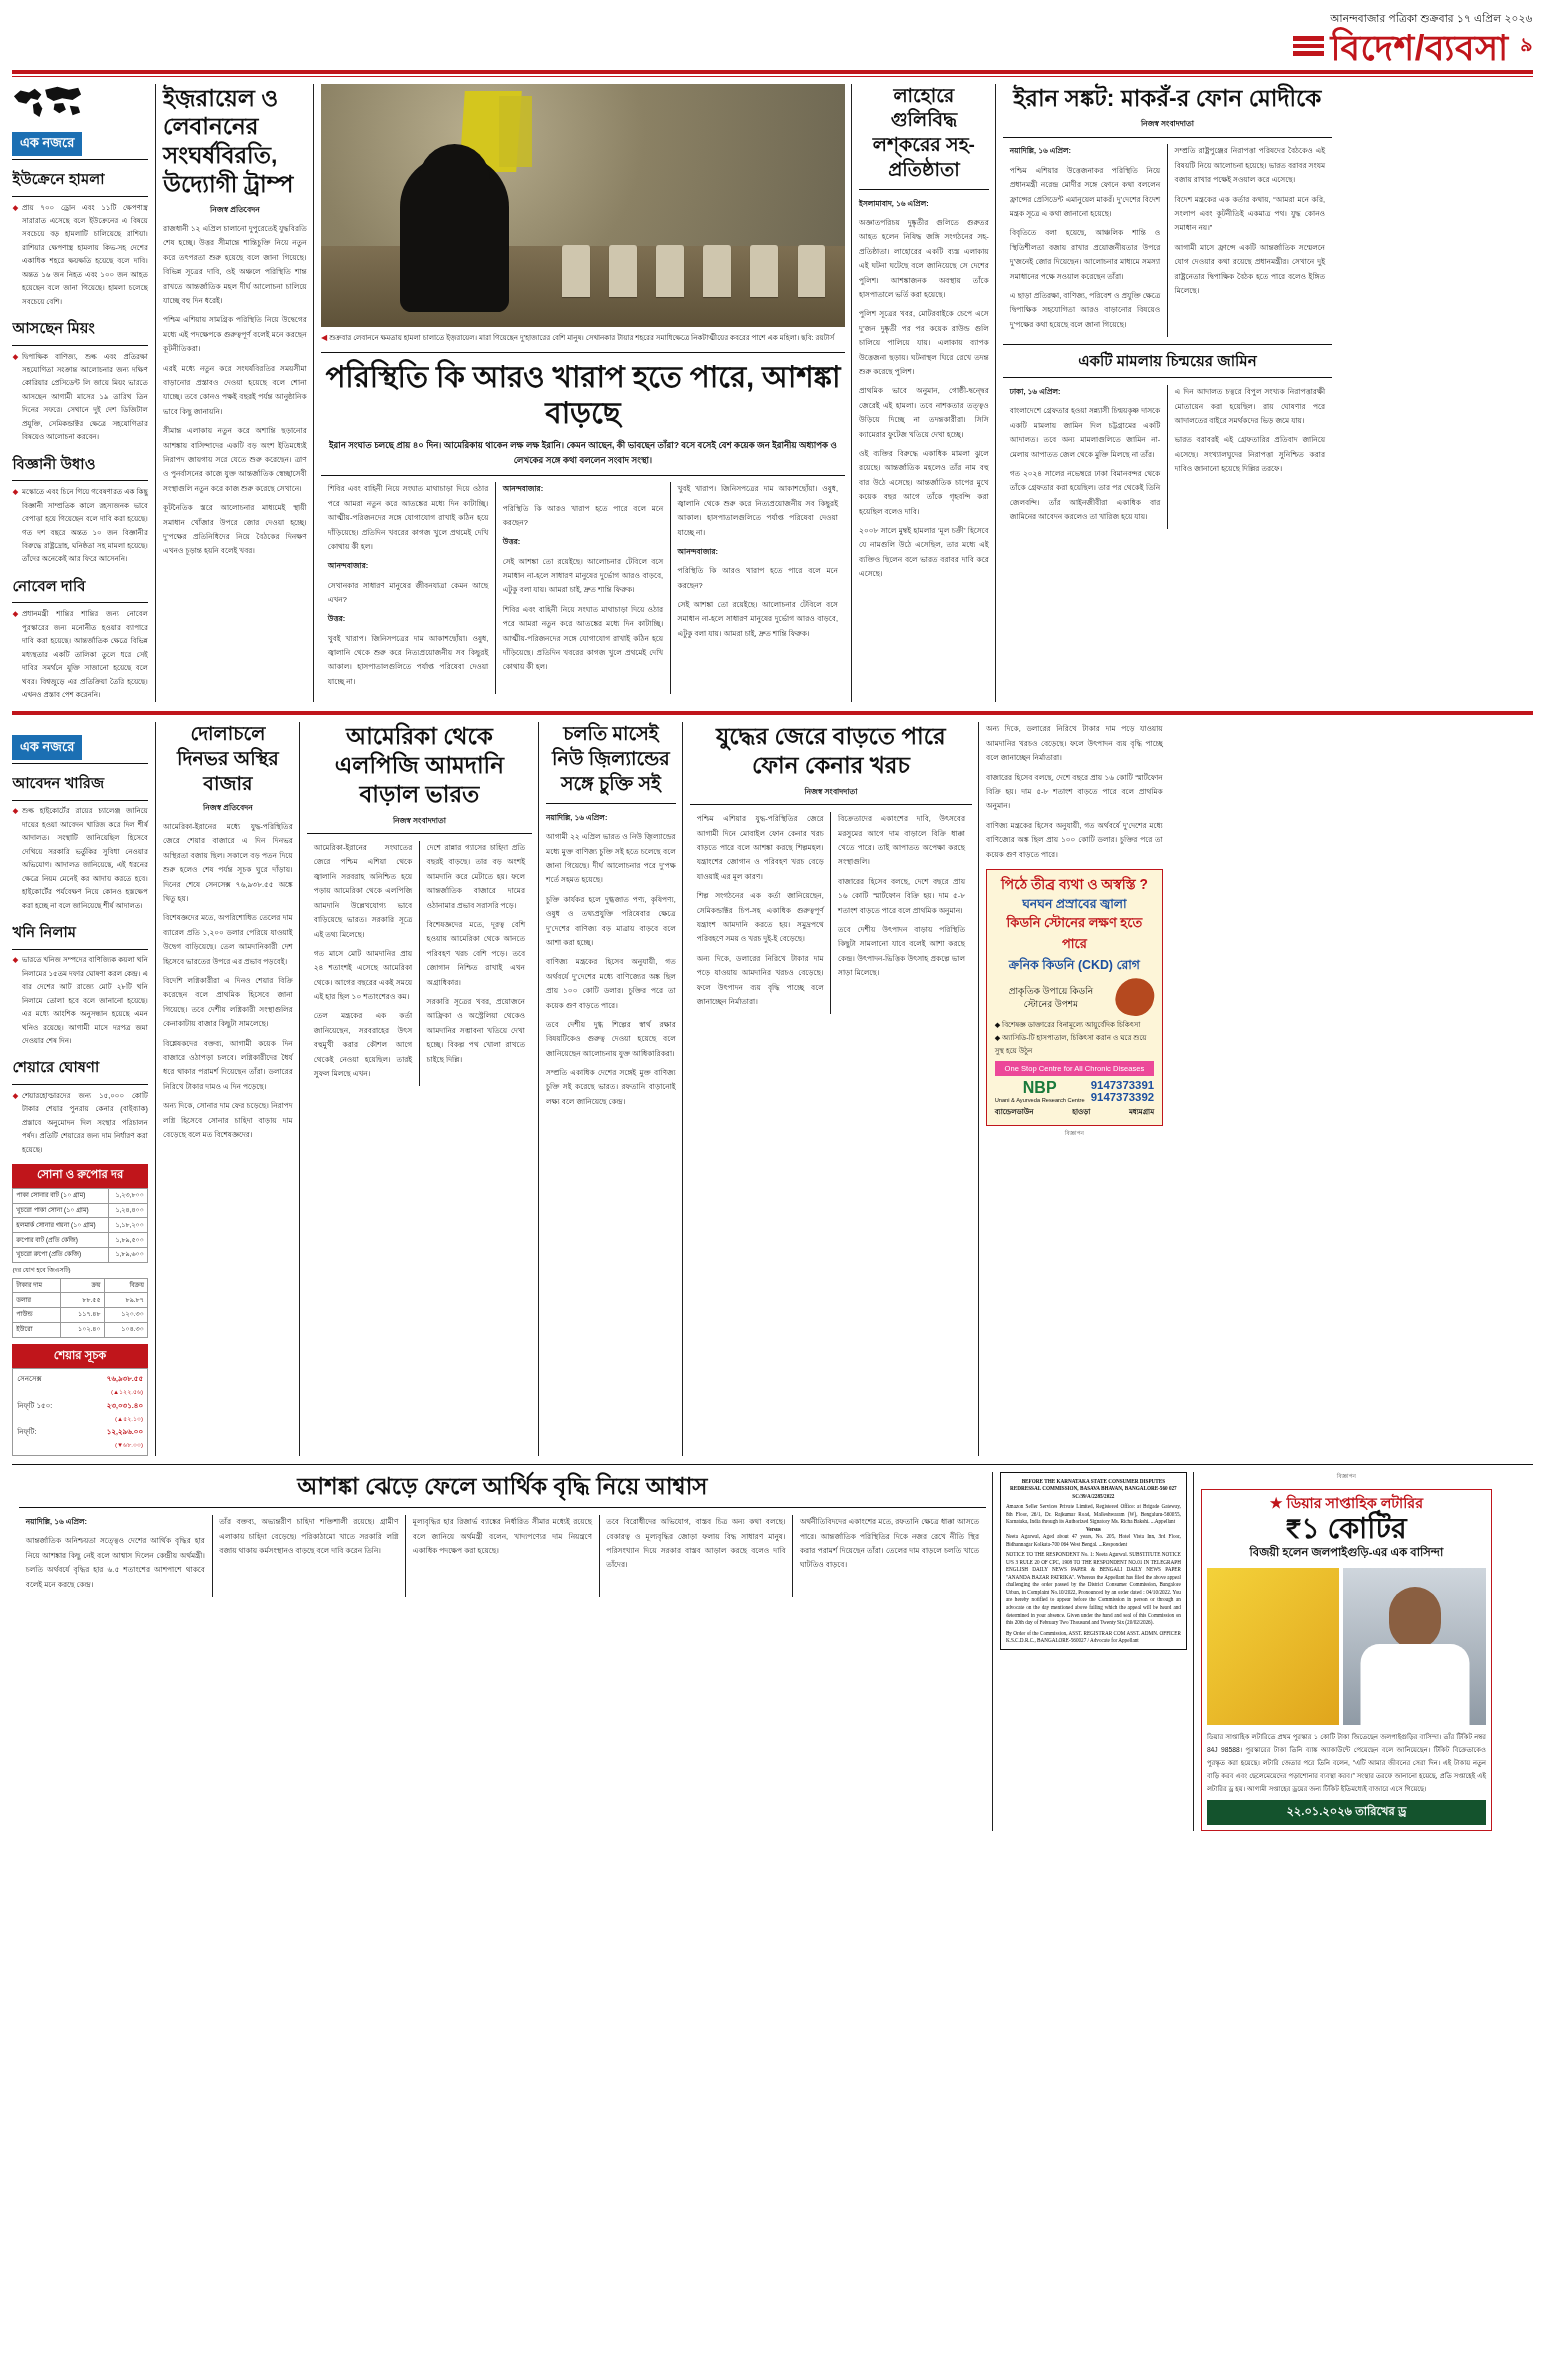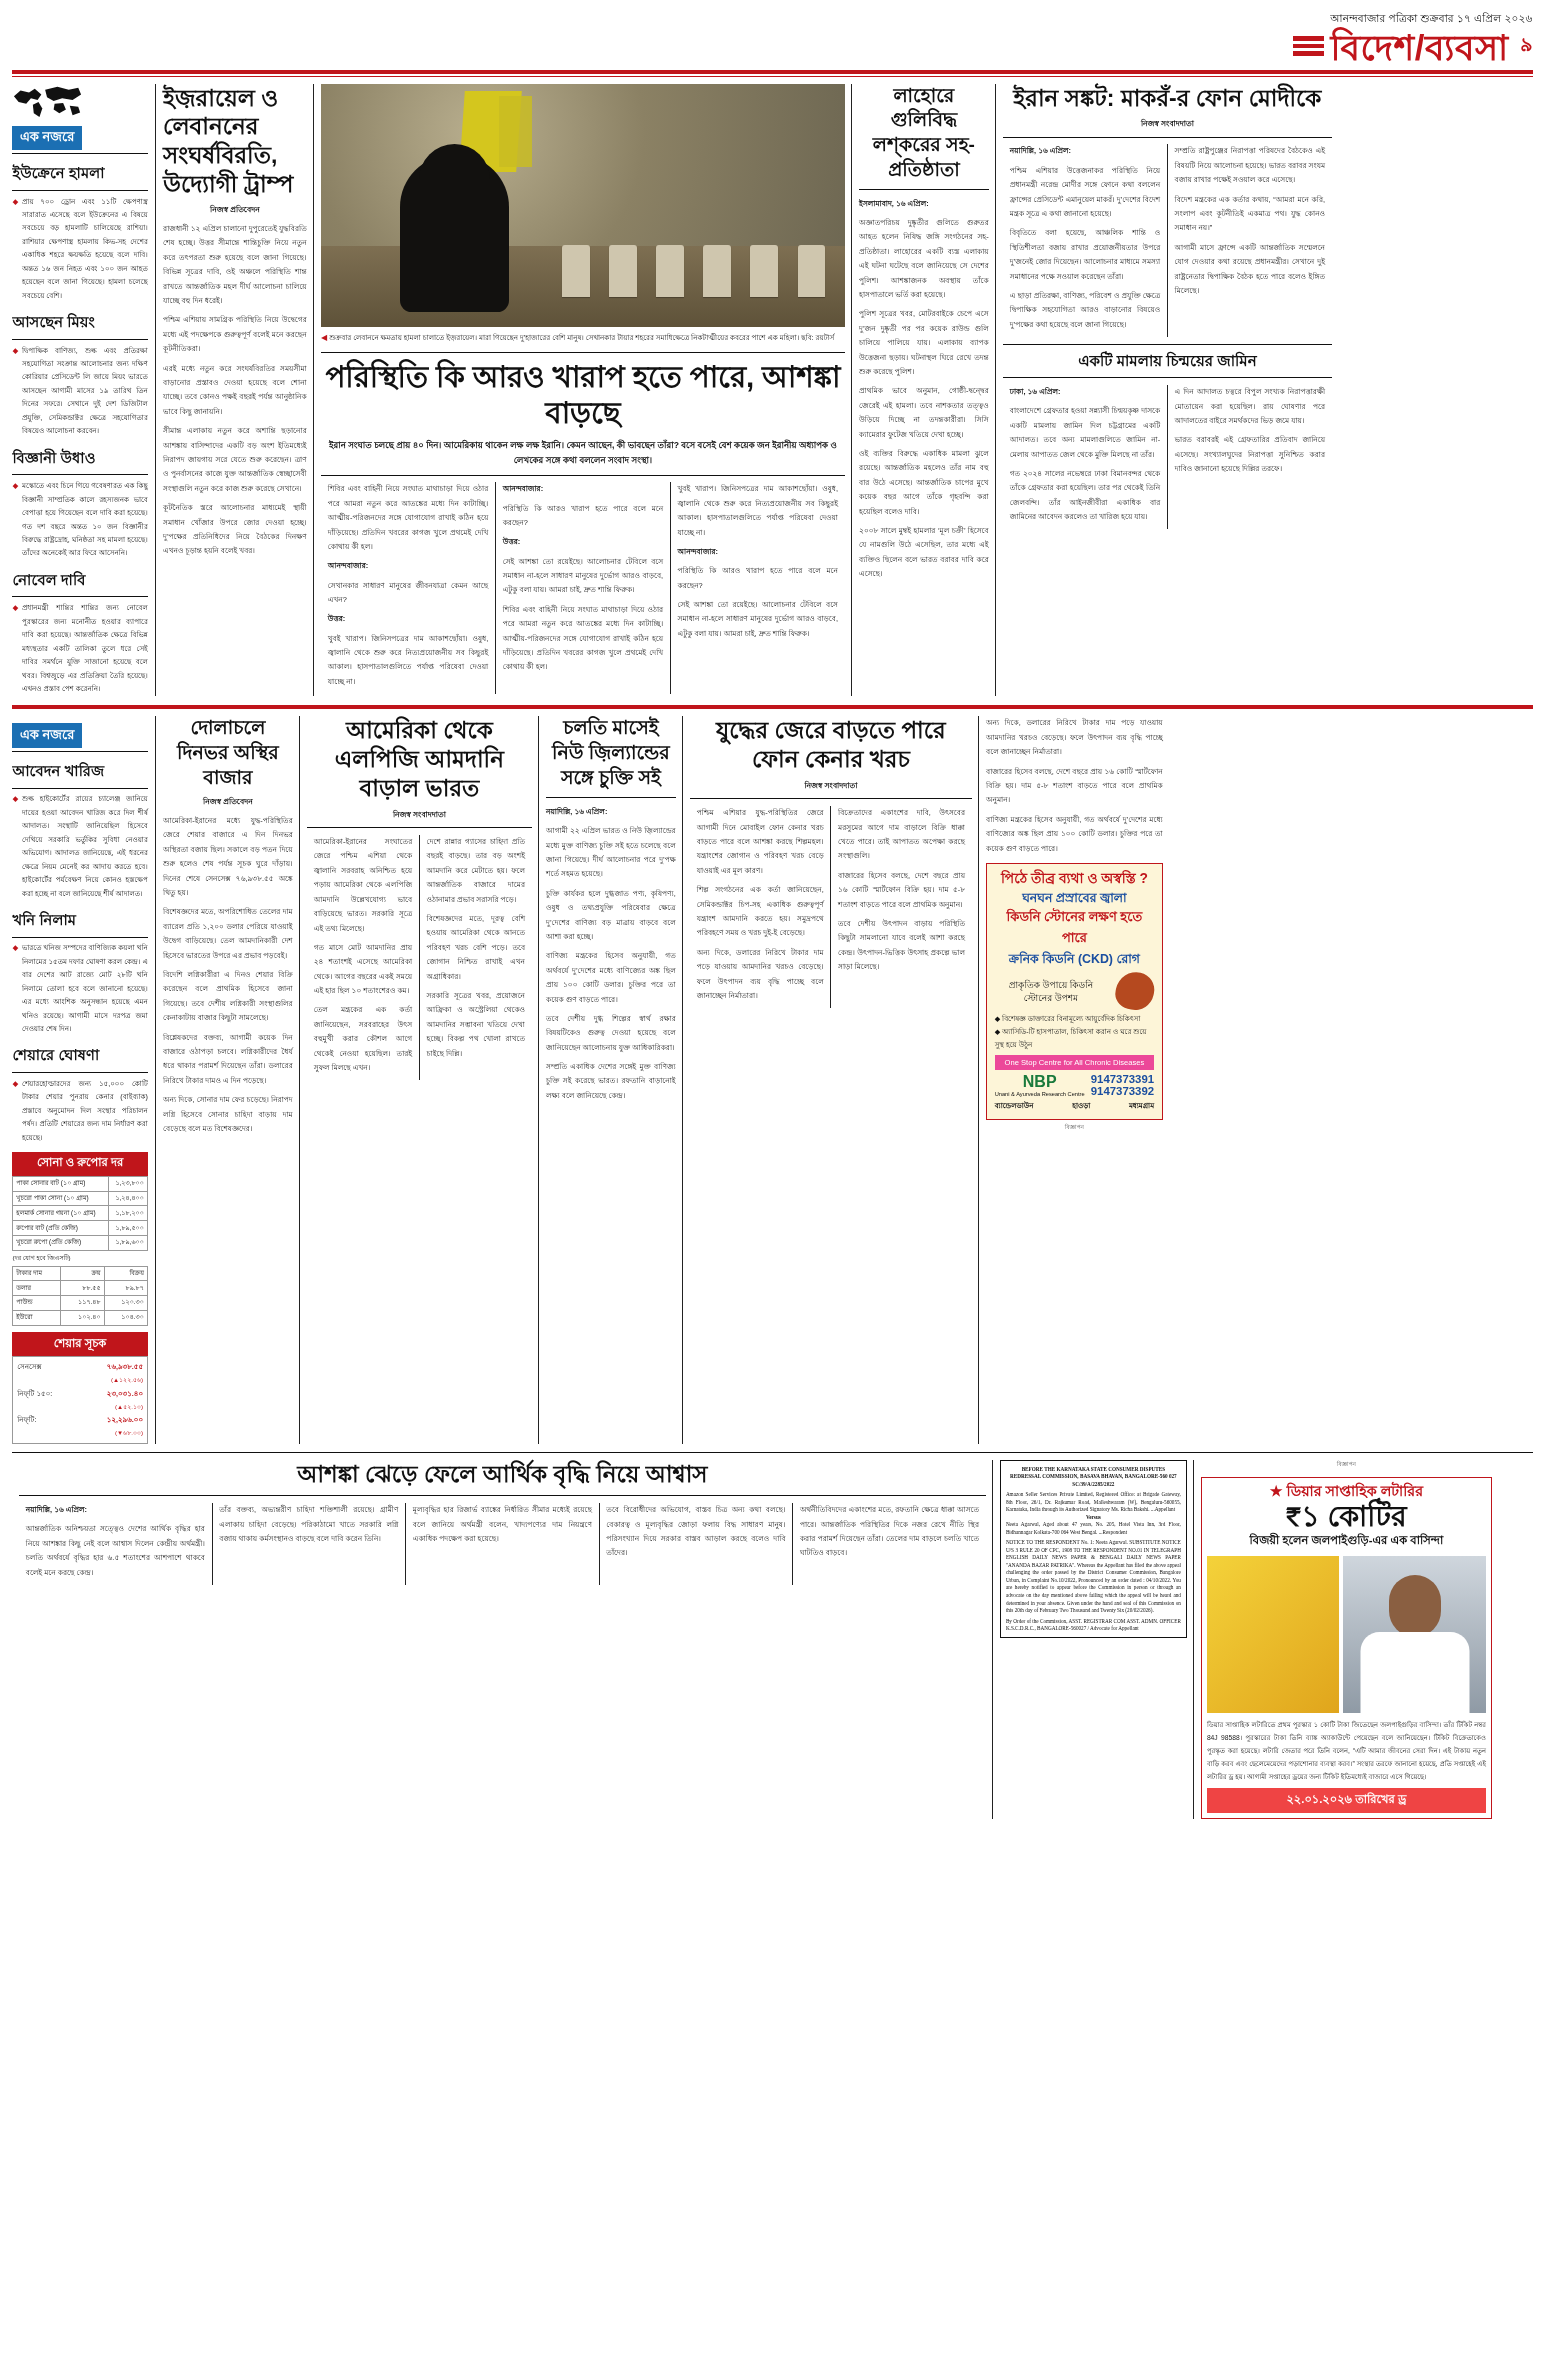--- a/index.html
+++ b/index.html
@@ -44,21 +44,21 @@
   }
   .body-text p { margin-bottom:4.8px; }
 
   
   .eknojore-head { display:flex; align-items:center; gap:4.8px; }
   .globe {
     width:71px;height:35px;
   }
   .eknojore-label {
     display:inline-block; background:#1b6fb3; color:#fff; font-size:13px; font-weight:bold;
-    padding:1.9px 7.6px; margin-top:7px;
+    padding:1.9px 7.6px; margin-top:13px;
   }
   .brief-title { font-size:14.7px; font-weight:bold; margin:6.7px 0 3.8px 0; letter-spacing:0.1px;}
   .brief-rule { height:1px; background:#111; margin:2.9px 0 4.8px 0; }
   .brief { display:flex; gap:3.8px; font-size:7.1px; line-height:1.9; text-align:justify; }
   .bullet { color:#c0151b; font-size:7.6px; line-height:1.6; }
 
   
   .hl-xl { font-size:29.5px; font-weight:bold; line-height:1.22; letter-spacing:-0.2px; }
   .hl-lg { font-size:23px; font-weight:bold; line-height:1.25; }
   .hl-md { font-size:19px; font-weight:bold; line-height:1.3; }
@@ -102,21 +102,21 @@
 
   
   .ad-lottery { border:1.9px solid #c0151b; margin-top:7.6px; padding:4.8px; }
   .ad-lottery .top { color:#c0151b; font-size:14.3px; font-weight:bold; text-align:center; line-height:1.3;}
   .ad-lottery .big { font-size:28.5px; font-weight:bold; color:#111; text-align:center; line-height:1.1;}
   .ad-lottery .sub { font-size:11.4px; font-weight:bold; text-align:center; color:#111;}
   .lotto-card { width:100%; height:157px; background:linear-gradient(135deg,#f4d23a,#e0a51c); position:relative; }
   .lotto-person { width:100%; height:157px; background:linear-gradient(180deg,#cfd6dd,#8f9aa5); position:relative;}
   .lotto-person .head{position:absolute;left:50%;top:19px;transform:translateX(-50%);width:52px;height:62px;background:#8a5f41;border-radius:26px;}
   .lotto-person .body{position:absolute;left:50%;bottom:0;transform:translateX(-50%);width:109px;height:81px;background:#fff;border-radius:19px 19px 0 0;}
-  .ad-date { background:#ef4444; color:#fff; text-align:center; font-size:11.4px; font-weight:bold; padding:2.9px;}
+  .ad-date { background:#14532d; color:#fff; text-align:center; font-size:11.4px; font-weight:bold; padding:2.9px;}
 
   
   .legal { border:1px solid #111; padding:4.8px; font-size:5.2px; line-height:1.45; text-align:justify; font-family:"Liberation Serif", serif;}
   .legal .c { text-align:center; font-weight:bold;}
 
   
   .tbl-title { background:#c0151b; color:#fff; font-weight:bold; font-size:11.4px; text-align:center; padding:2.4px 0; }
   table.rate { width:100%; border-collapse:collapse; font-size:6.4px; }
   table.rate td { border:0.5px solid #999; padding:1.4px 2.9px; }
   table.rate td.num { text-align:right; }

